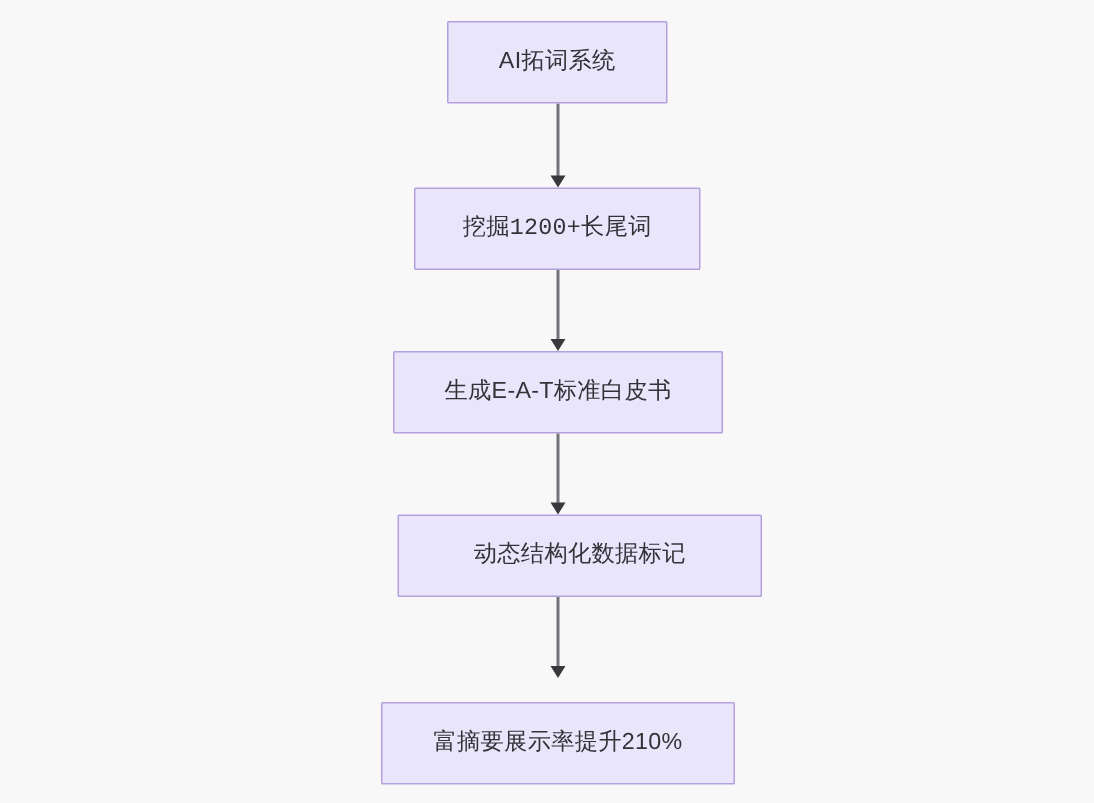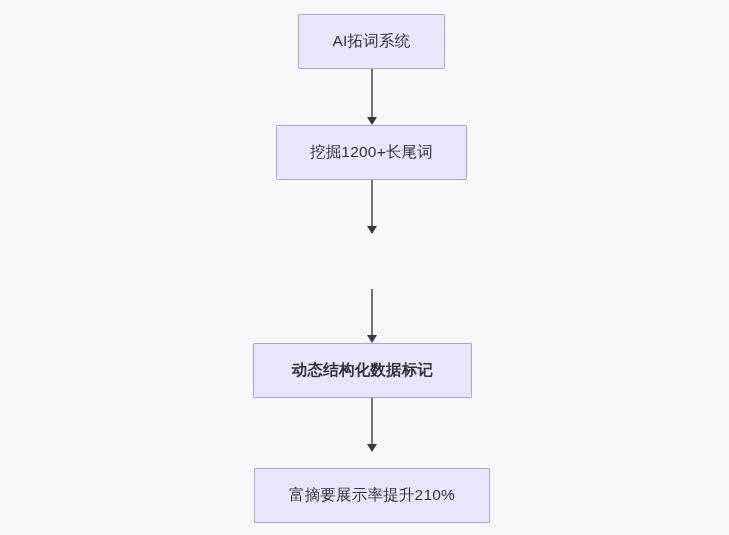--- a/index.html
+++ b/index.html
@@ -75,26 +75,29 @@
   </div>
   <div class="edge" id="edge-e4" style="left: 371px; top: 398px; width: 2px; height: 54px;">
     <div class="edge-line" style="height: 47px;"></div>
     <div class="edge-arrow" style="top: 46px;"></div>
   </div>
 
   <div class="node" id="node-n1" style="left: 298px; top: 14px; width: 147px; height: 55px;">
     <span class="node-label">AI拓词系统</span>
   </div>
 
-  <div class="node" id="node-n2" style="left: 276px; top: 125px; width: 191px; height: 55px;">
+  <div class="node" id="node-n2" style="left: 276px; top: 125px; width: 191px; height: 55px; font-family: Liberation Mono, monospace;">
     <span class="node-label">挖掘1200+长尾词</span>
   </div>
 
+  <div class="node" id="node-n3" style="left: 262px; top: 234px; width: 220px; height: 55px;">
+    <span class="node-label">生成E-A-T标准白皮书</span>
+  </div>
 
-  <div class="node" id="node-n4" style="left: 253px; top: 343px; width: 219px; height: 55px; font-weight: bold;">
+  <div class="node" id="node-n4" style="left: 265px; top: 343px; width: 243px; height: 55px;">
     <span class="node-label">动态结构化数据标记</span>
   </div>
 
   <div class="node" id="node-n5" style="left: 254px; top: 468px; width: 236px; height: 55px;">
     <span class="node-label">富摘要展示率提升210%</span>
   </div>
 
 </div>
 
 </body></html>

